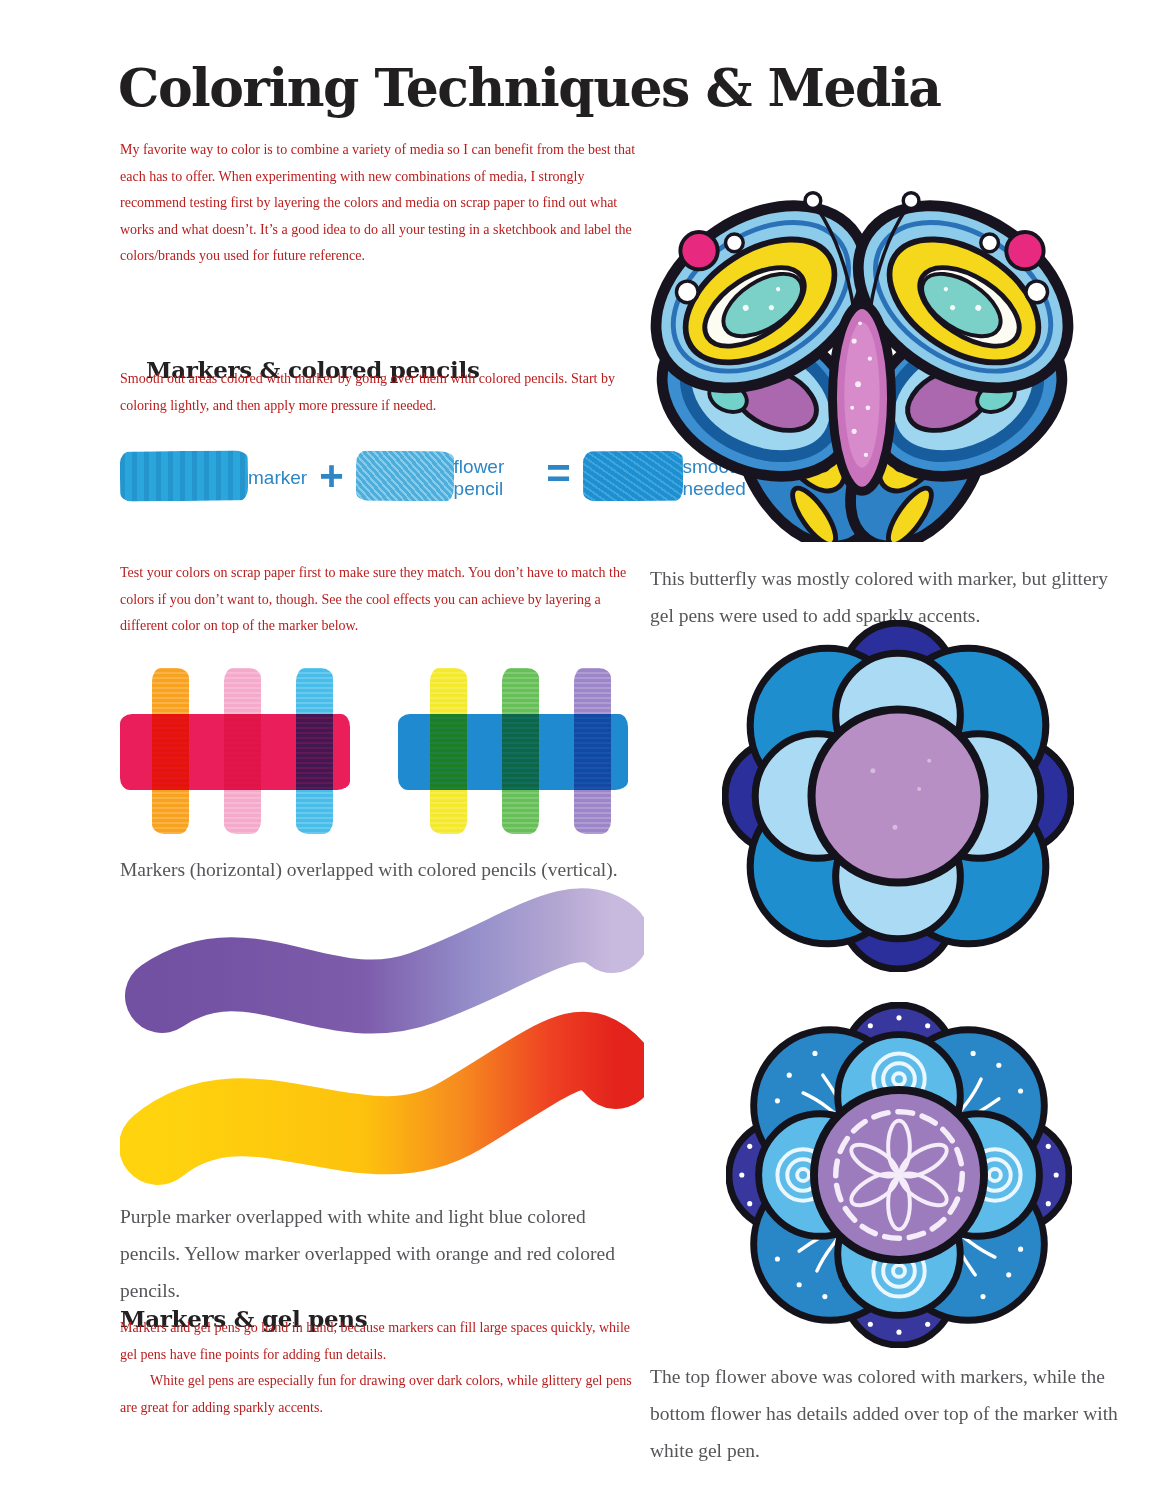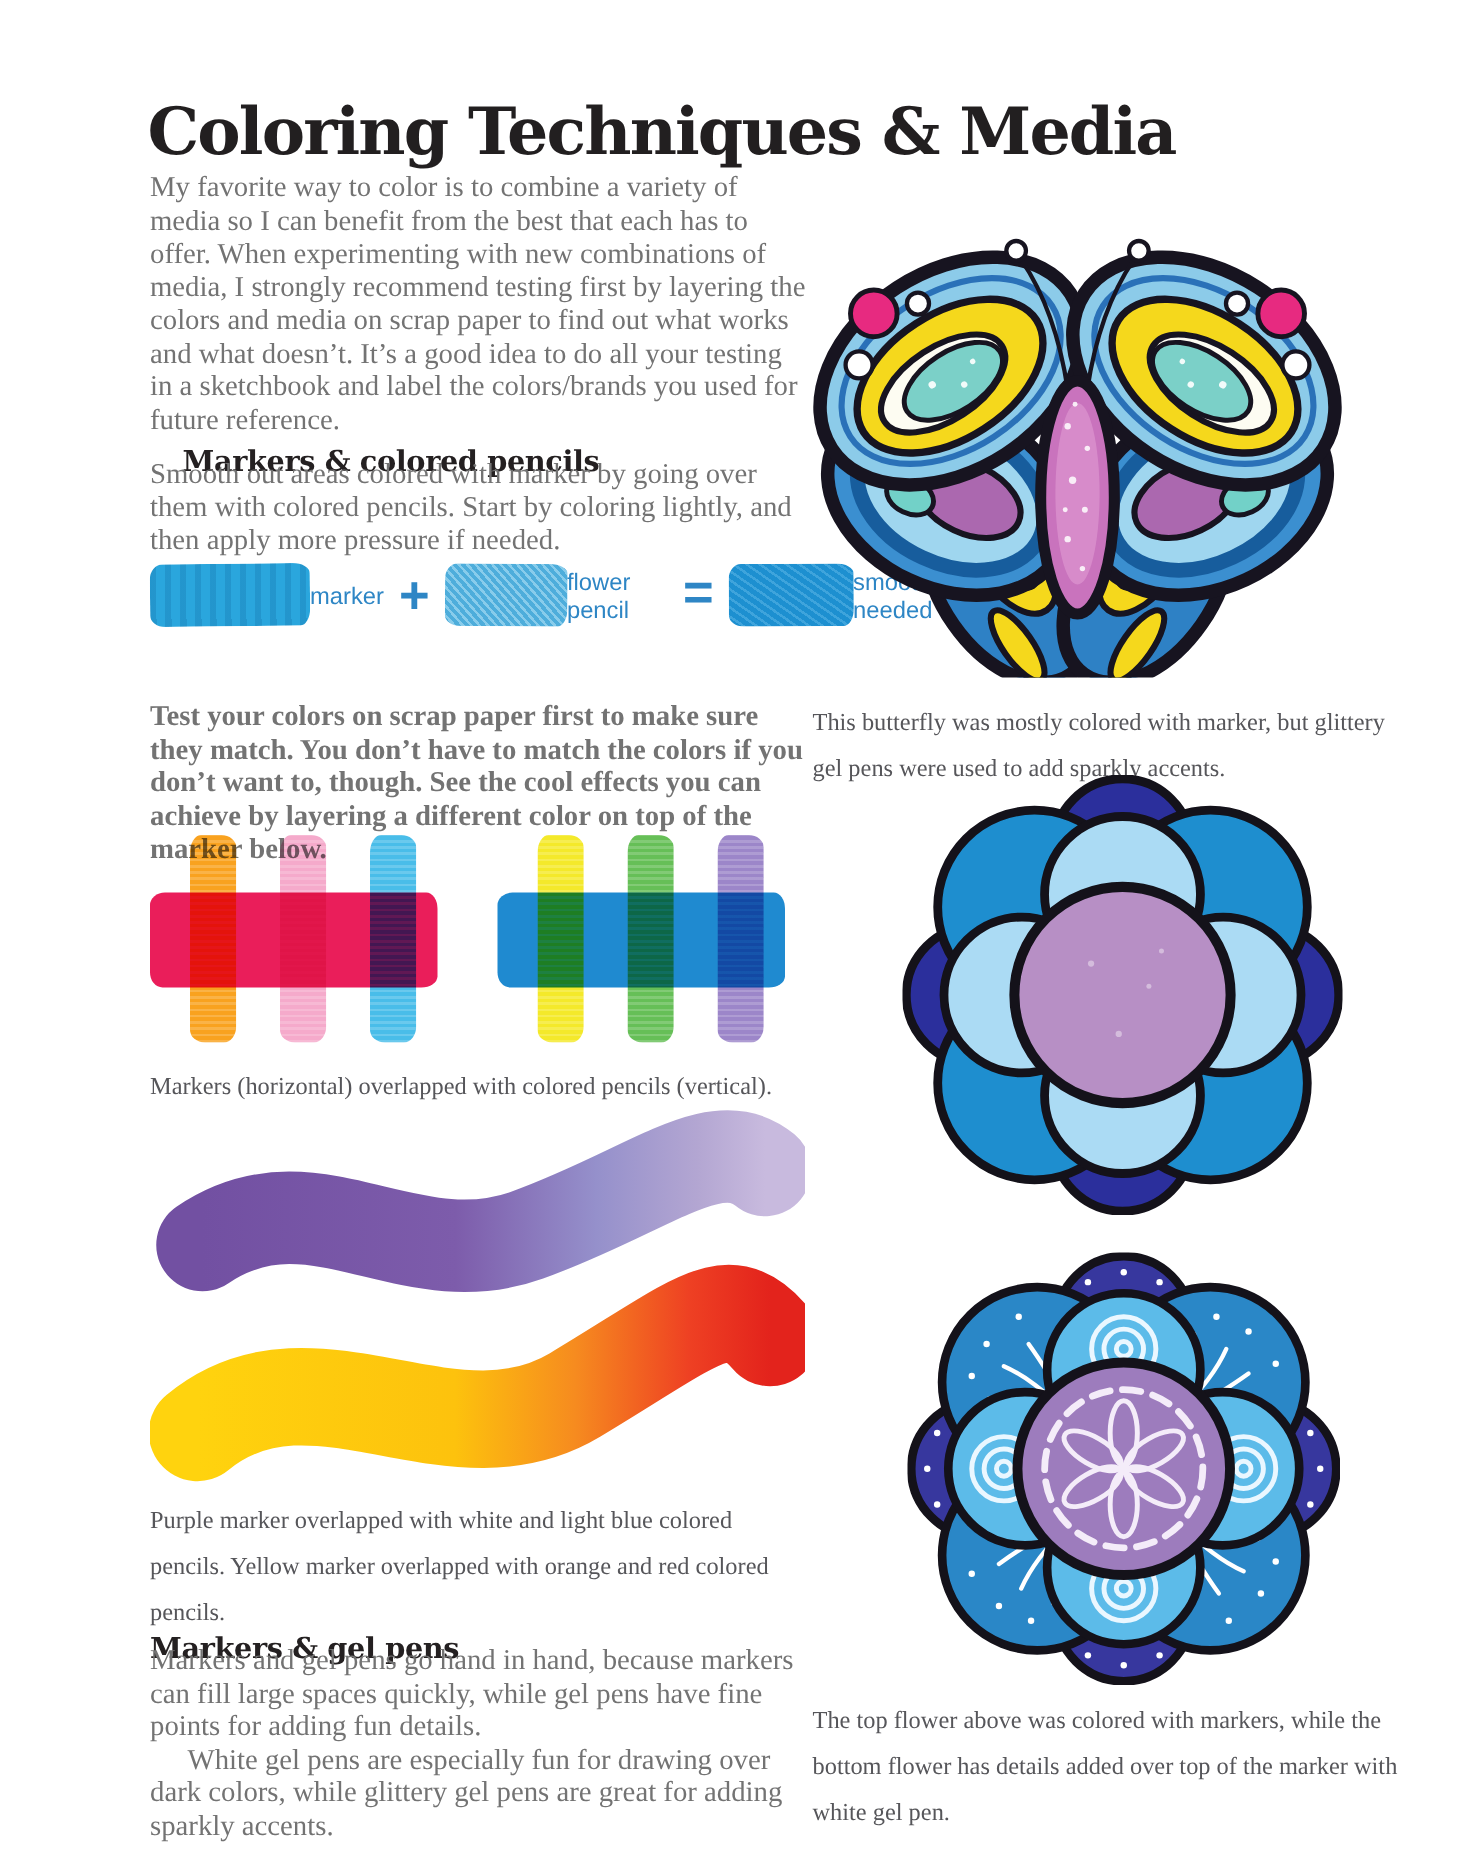--- a/index.html
+++ b/index.html
@@ -4,26 +4,26 @@
 <style>
   html,body{margin:0;padding:0;}
   body{
     width:1172px;height:1500px;position:relative;background:#ffffff;
     font-family:"Liberation Serif", serif;
     -webkit-font-smoothing:antialiased;
   }
   .abs{position:absolute;}
   
   .page-title{
-    left:118px;top:44px;width:940px;
+    left:118px;top:26px;width:940px;
     font-family:"DejaVu Serif", serif;font-weight:bold;
     font-size:52px;letter-spacing:-1.5px;color:#221f20;line-height:1.05;
   }
   .body-text{
-    font-size:23px;line-height:26.5px;color:#737373;
+    font-size:14px;line-height:26.5px;color:#b91c1c;
   }
   .sec-heading{
     font-family:"DejaVu Serif", serif;font-weight:bold;
     font-size:23px;color:#242021;letter-spacing:-0.3px;
   }
   .caption{font-size:19.5px;line-height:37px;color:#56565a;}
   p{margin:0;}
   
   .equation{
     left:120px;top:447px;width:524px;height:95px;display:flex;align-items:flex-start;
@@ -106,21 +106,21 @@
     <div class="swatch pencil"></div>
     <div class="sw-label">flower pencil</div>
   </div>
   <div class="op eq">=</div>
   <div class="sw-block">
     <div class="swatch result"></div>
     <div class="sw-label">smoother needed</div>
   </div>
 </div>
 
-<p class="abs body-text" style="left:120px;top:560px;width:526px;font-weight:bold;">Test your colors on scrap paper first to make sure they match. You don’t have to match the colors if you don’t want to, though. See the cool effects you can achieve by layering a different color on top of the marker below.</p>
+<p class="abs body-text" style="left:120px;top:560px;width:526px;">Test your colors on scrap paper first to make sure they match. You don’t have to match the colors if you don’t want to, though. See the cool effects you can achieve by layering a different color on top of the marker below.</p>
 
 <div class="abs overlap-row">
   <div class="ov-group warm">
     <div class="ov-stripe s1"></div>
     <div class="ov-stripe s2"></div>
     <div class="ov-bar" style="mix-blend-mode:multiply;"></div>
     <div class="ov-stripe s3"></div>
   </div>
   <div class="ov-group cool">
     <div class="ov-stripe s1"></div>

